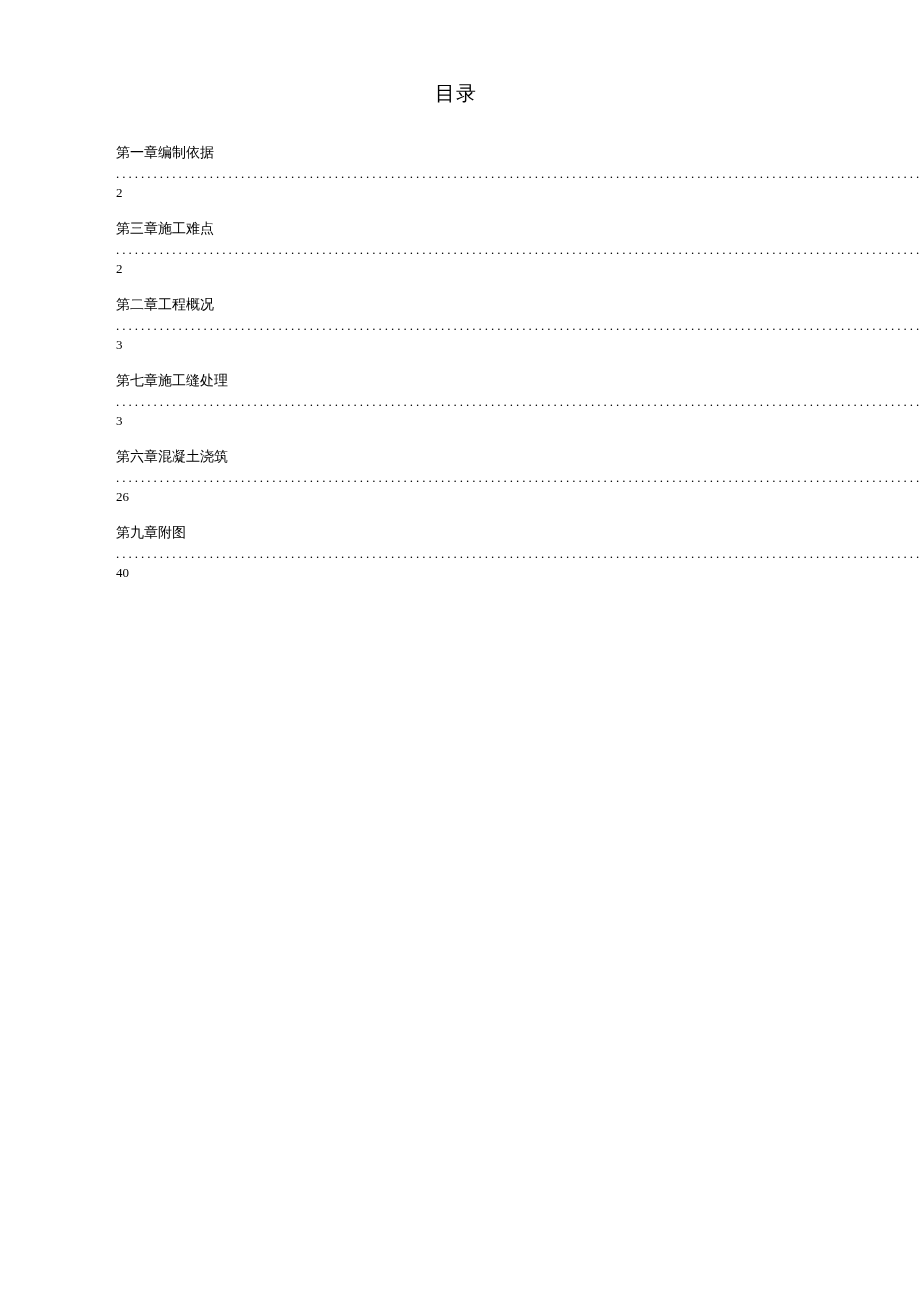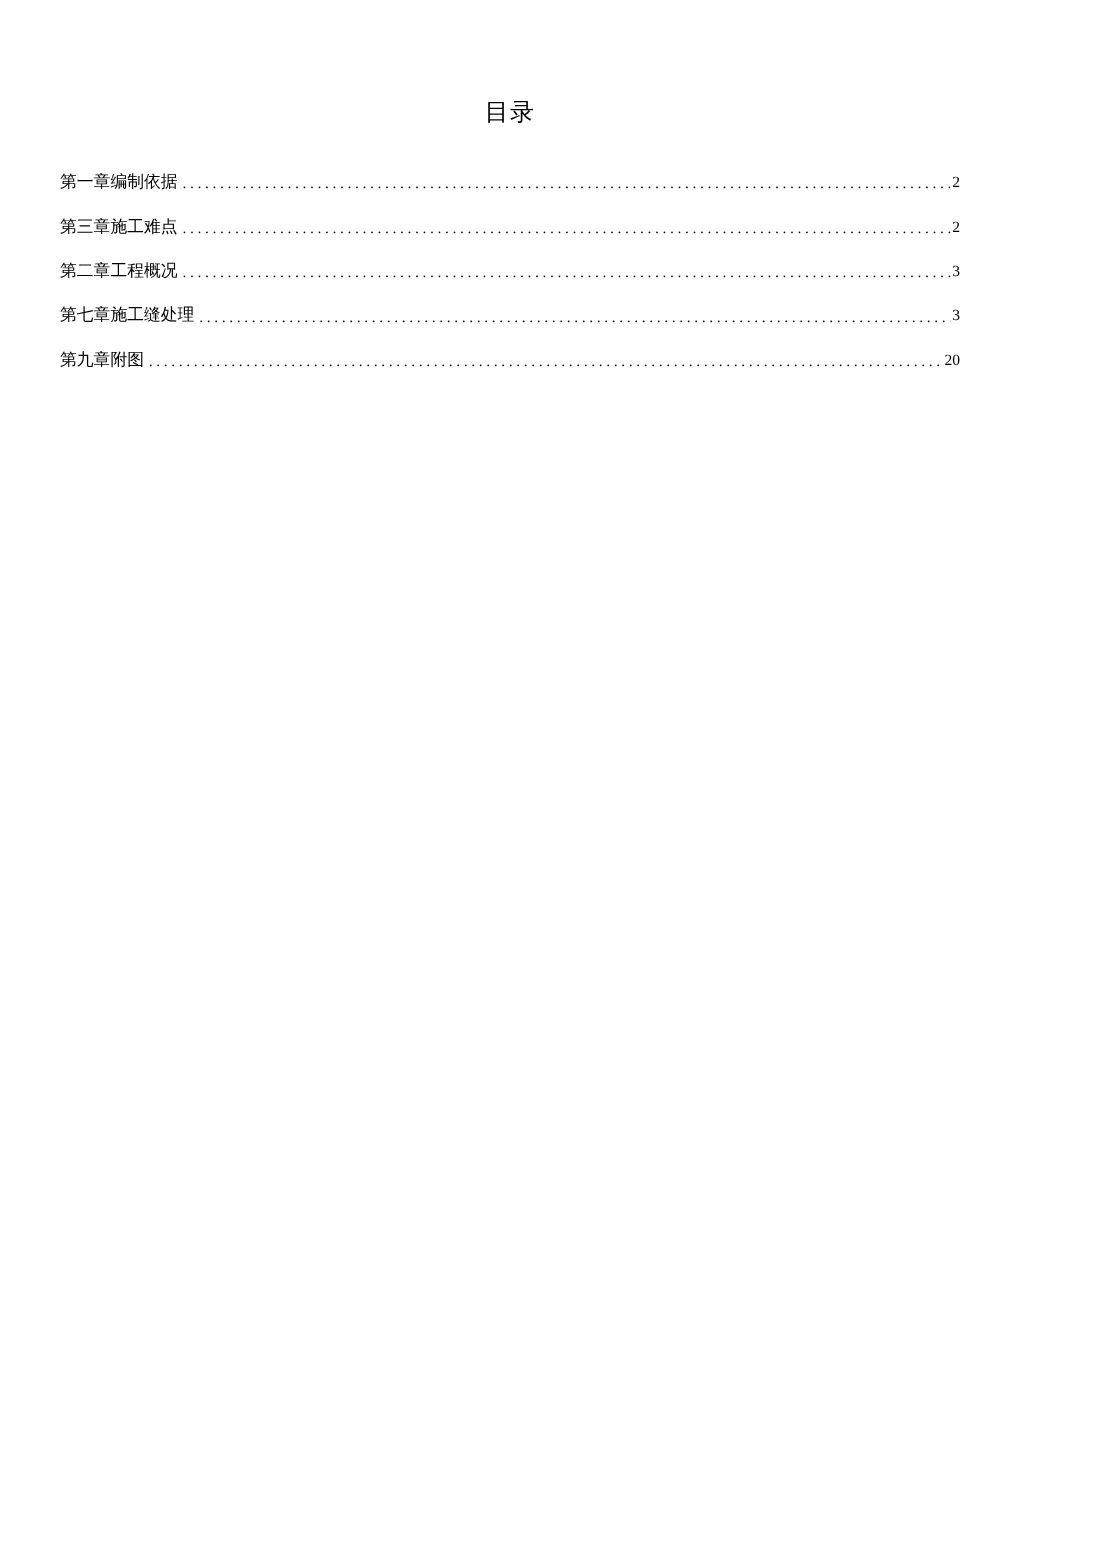--- a/index.html
+++ b/index.html
@@ -8,39 +8,40 @@
       box-sizing: border-box;
     }
     body {
       background: #ffffff;
       width: 920px;
       height: 1301px;
       font-family: "SimSun", "宋体", serif;
       color: #000000;
     }
     .page {
-      padding: 80px 120px 0 50px;
+      padding: 80px 120px 0 112px;
     }
     .title {
       text-align: center;
       font-size: 20px;
       font-weight: normal;
       margin-bottom: 35px;
       letter-spacing: 1px;
     }
     .toc-list {
       list-style: none;
     }
     .toc-item {
       display: flex;
       align-items: baseline;
       font-size: 14px;
       line-height: 1.5;
       margin-bottom: 16px;
       white-space: nowrap;
+      flex-direction: column;
     }
     .toc-label {
       flex-shrink: 0;
     }
     .toc-dots {
       flex: 1;
       overflow: hidden;
       letter-spacing: 3px;
       margin: 0 2px 0 4px;
       font-size: 13px;
@@ -75,18 +76,23 @@
       <span class="toc-label">第二章工程概况</span>
       <span class="toc-dots"></span>
       <span class="toc-page">3</span>
     </li>
     <li class="toc-item">
       <span class="toc-label">第七章施工缝处理</span>
       <span class="toc-dots"></span>
       <span class="toc-page">3</span>
     </li>
     <li class="toc-item">
+      <span class="toc-label">第六章混凝土浇筑</span>
+      <span class="toc-dots"></span>
+      <span class="toc-page">26</span>
+    </li>
+    <li class="toc-item">
       <span class="toc-label">第九章附图</span>
       <span class="toc-dots"></span>
-      <span class="toc-page">20</span>
+      <span class="toc-page">40</span>
     </li>
   </ul>
 </div>
 
 </body></html>

